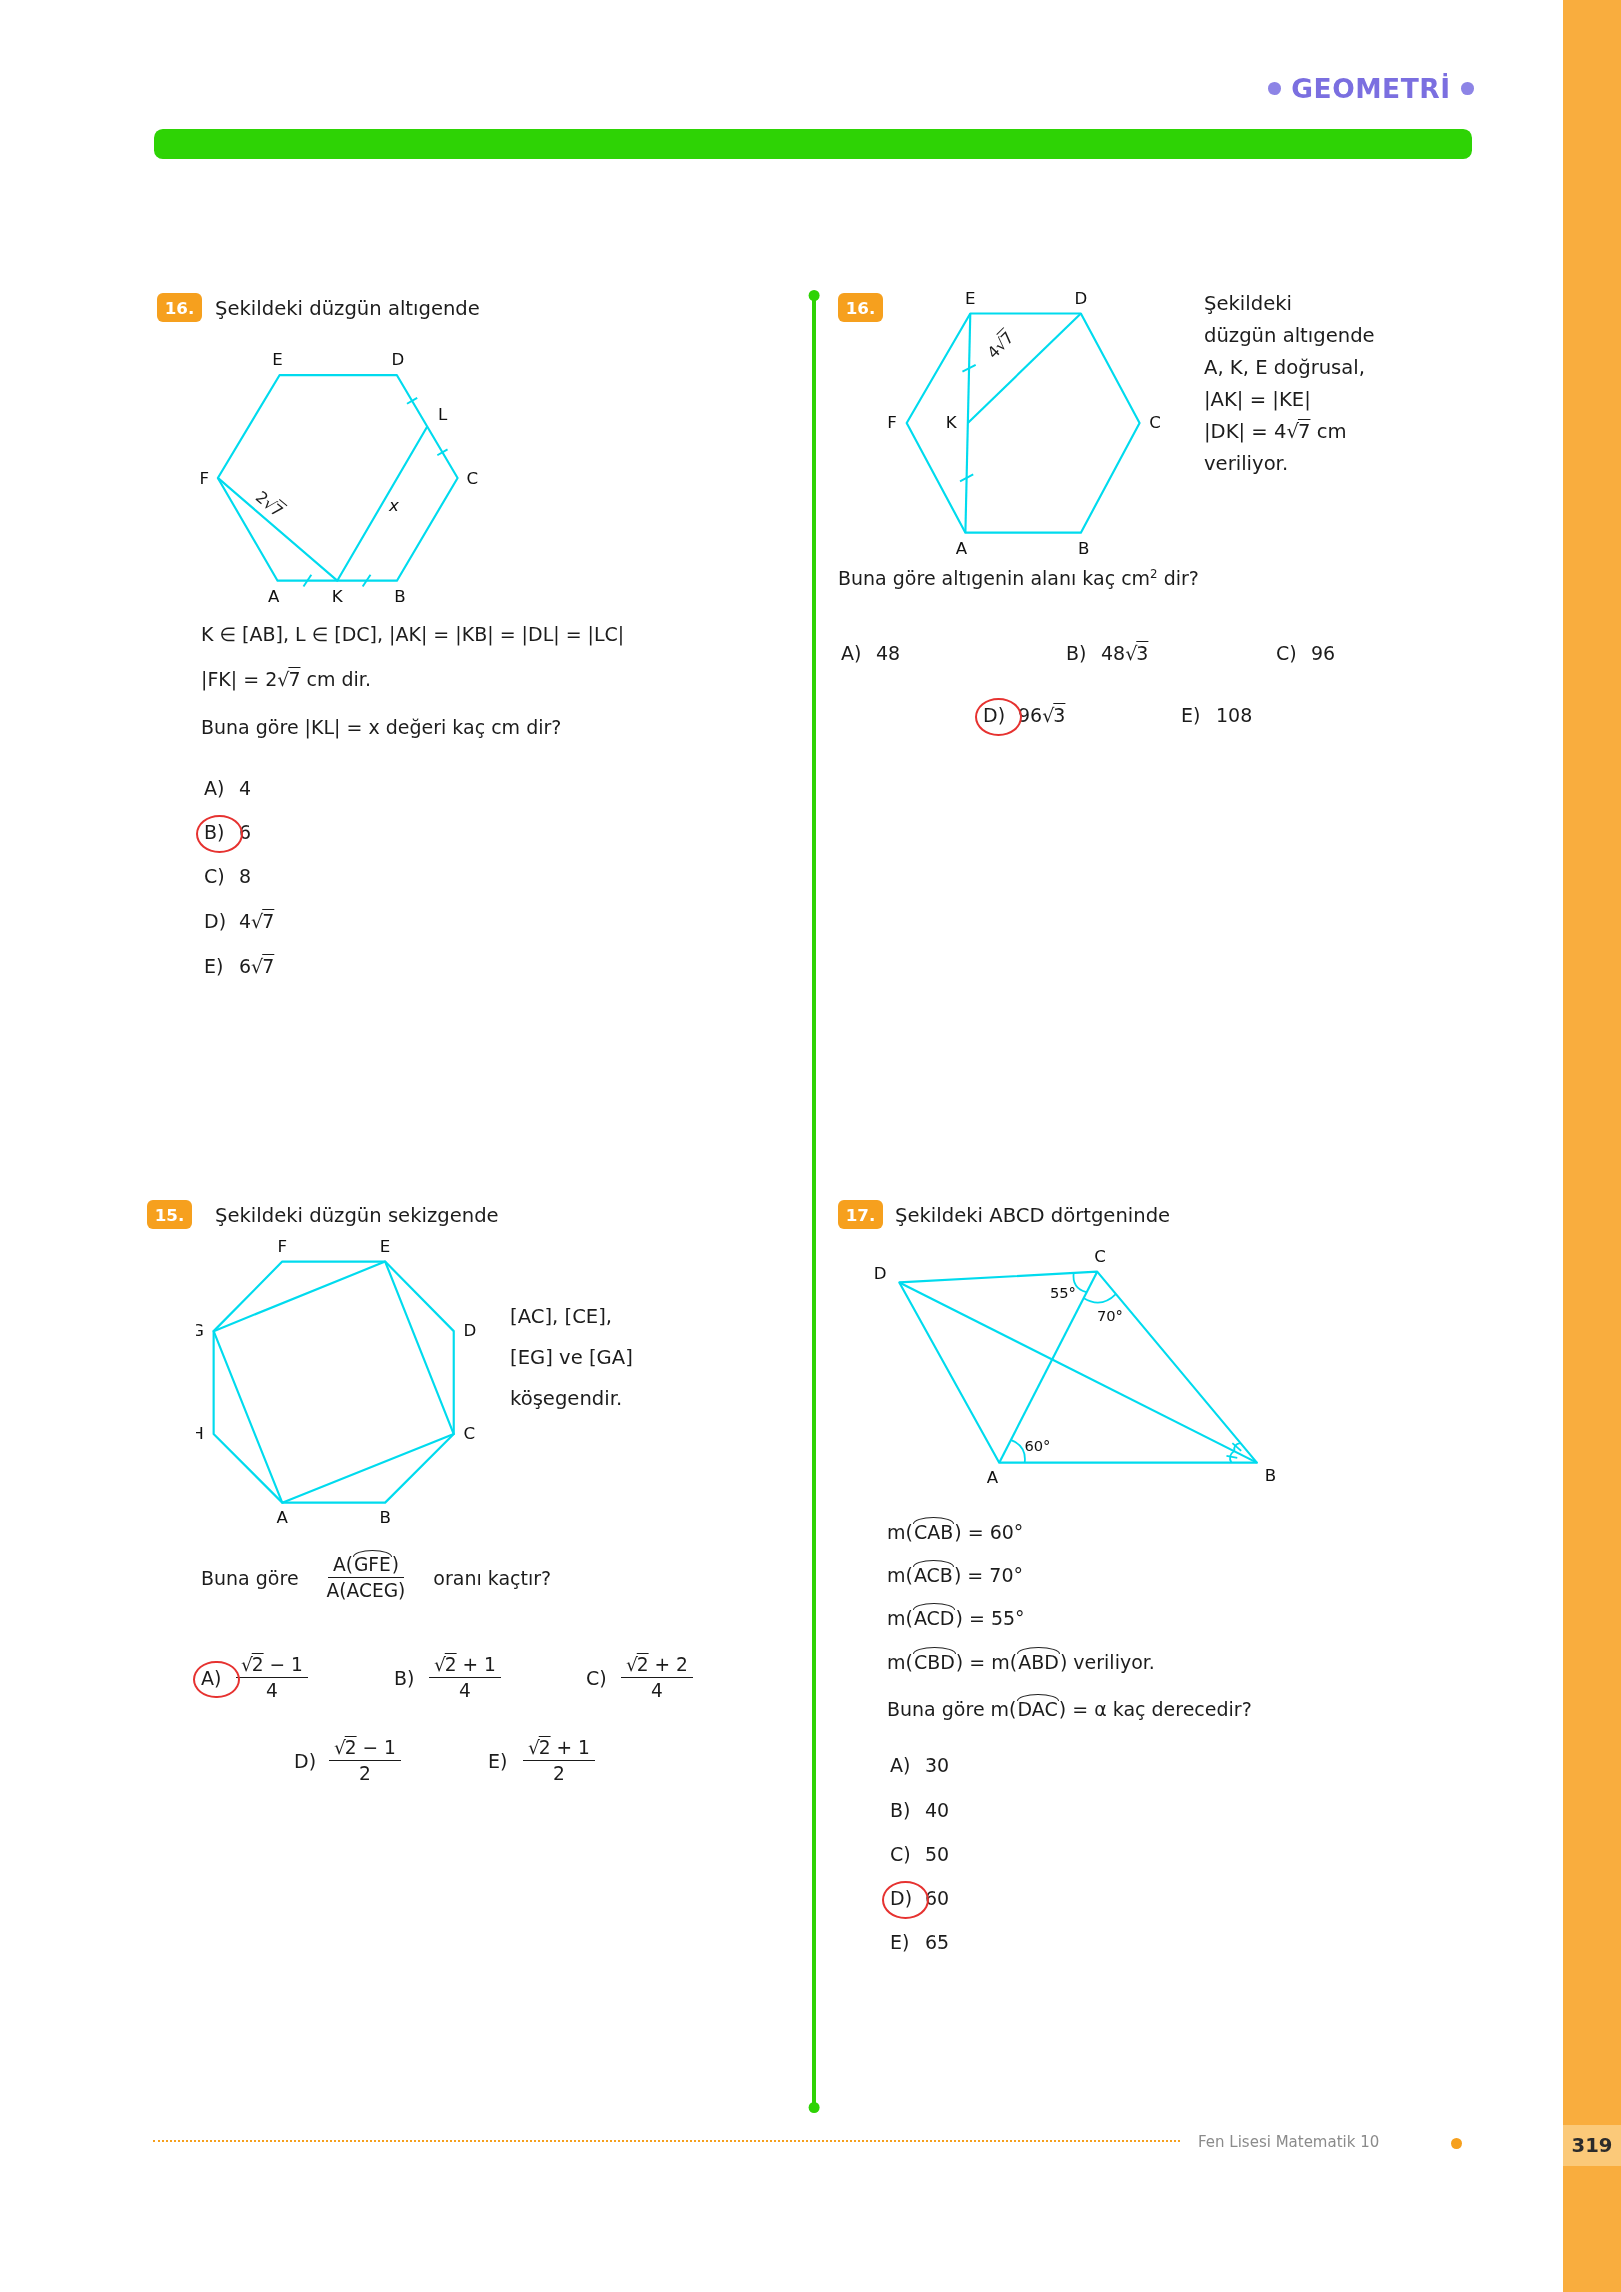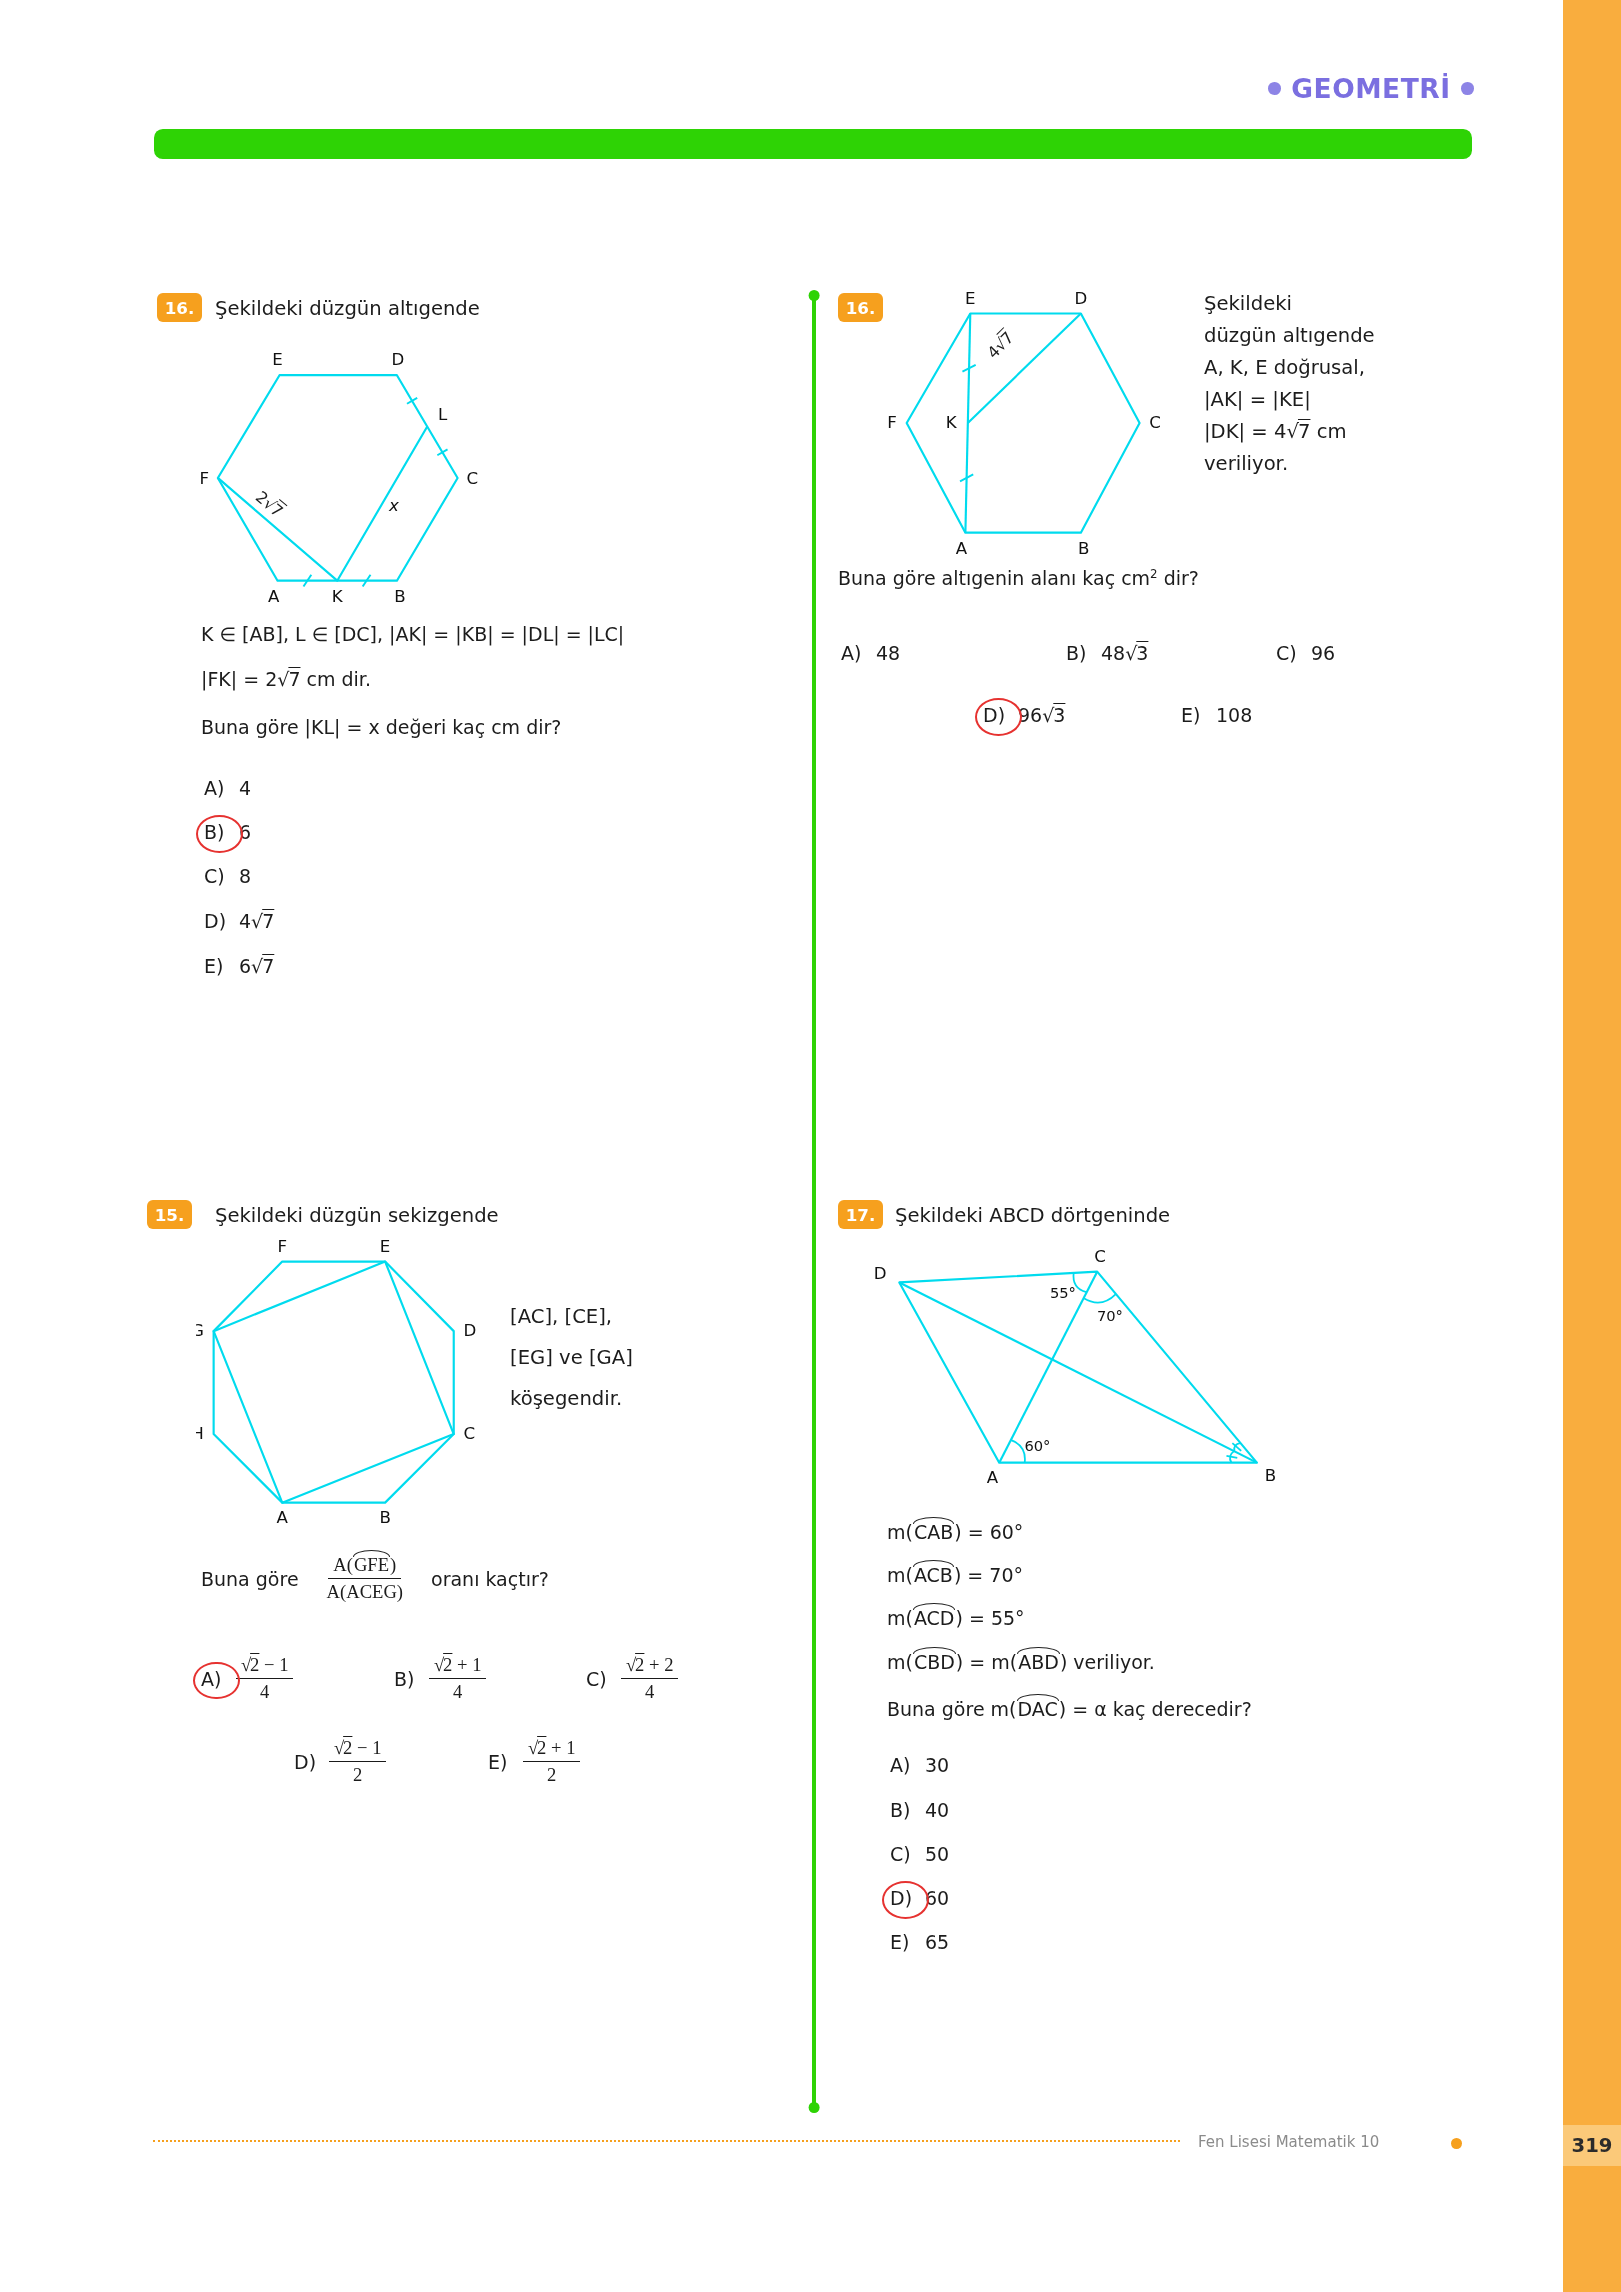--- a/index.html
+++ b/index.html
@@ -30,21 +30,21 @@
   .body-text{font-size:19px;}
   .sidetext{font-size:19.6px;line-height:32px;}
   
   .opt{position:absolute;font-size:19px;display:flex;align-items:center;}
   .olabel{display:inline-block;min-width:35px;position:relative;}
   .circ-red::after{content:"";position:absolute;left:-7.8px;top:-5.9px;width:calc(100% + 7.8px);height:calc(100% + 11.8px);border:2.5px solid #e63230;border-radius:50%;}
   
   .sq{display:inline-block;white-space:nowrap;}
   .sq::before{content:"\221A";margin-right:-1px;}
   .rad{text-decoration:overline;}
-  .frac{display:inline-flex;flex-direction:column;align-items:center;text-align:center;vertical-align:middle;font-size:18.6px;font-family:Liberation Serif, serif;}
+  .frac{display:inline-flex;flex-direction:column;align-items:center;text-align:center;vertical-align:middle;font-size:18.6px;}
   .frac .num{display:block;border-bottom:1.6px solid #1a1a1a;padding:0 4.9px 2px;}
   .frac .den{display:block;padding-top:2px;}
   .arc{position:relative;display:inline-block;padding:0 1px;}
   .arc::before{content:"";position:absolute;left:0;right:0;top:-3.9px;height:5.9px;border:1.5px solid #222;border-bottom:none;border-radius:50% 50% 0 0 / 100% 100% 0 0;}
   .sup{font-size:11.8px;vertical-align:6.9px;}
   .qrow{display:flex;align-items:center;gap:28px;font-size:19px;}
   
   .fig{position:absolute;}
   .fig svg{display:block;}
   .fig text{font-size:17px;fill:#111;font-family:"DejaVu Sans","Liberation Sans",sans-serif;}

